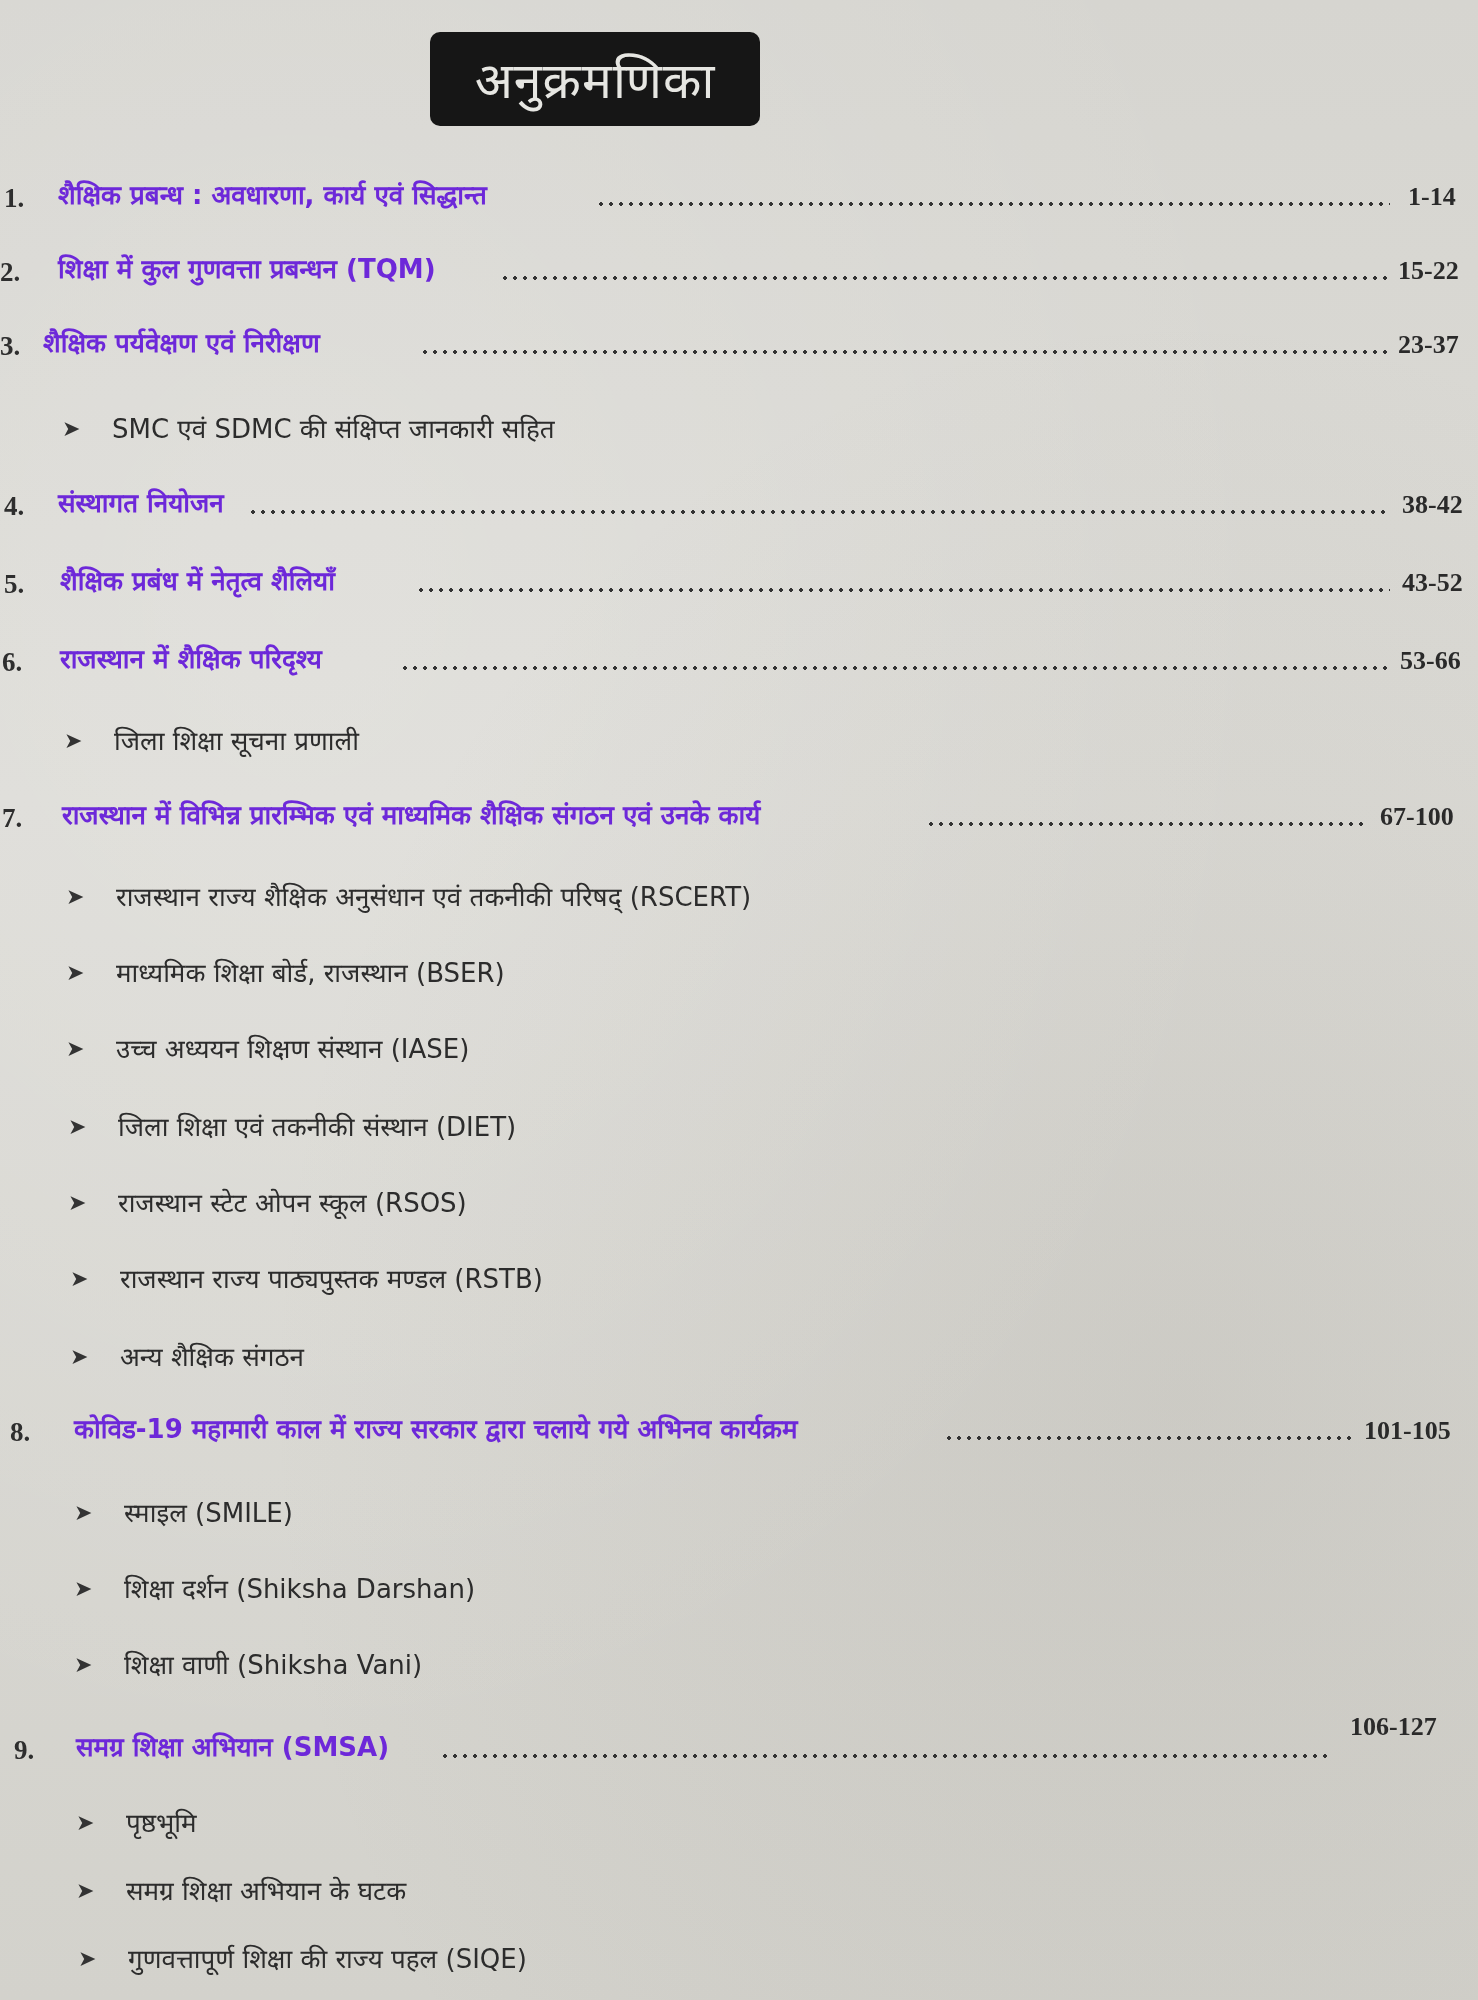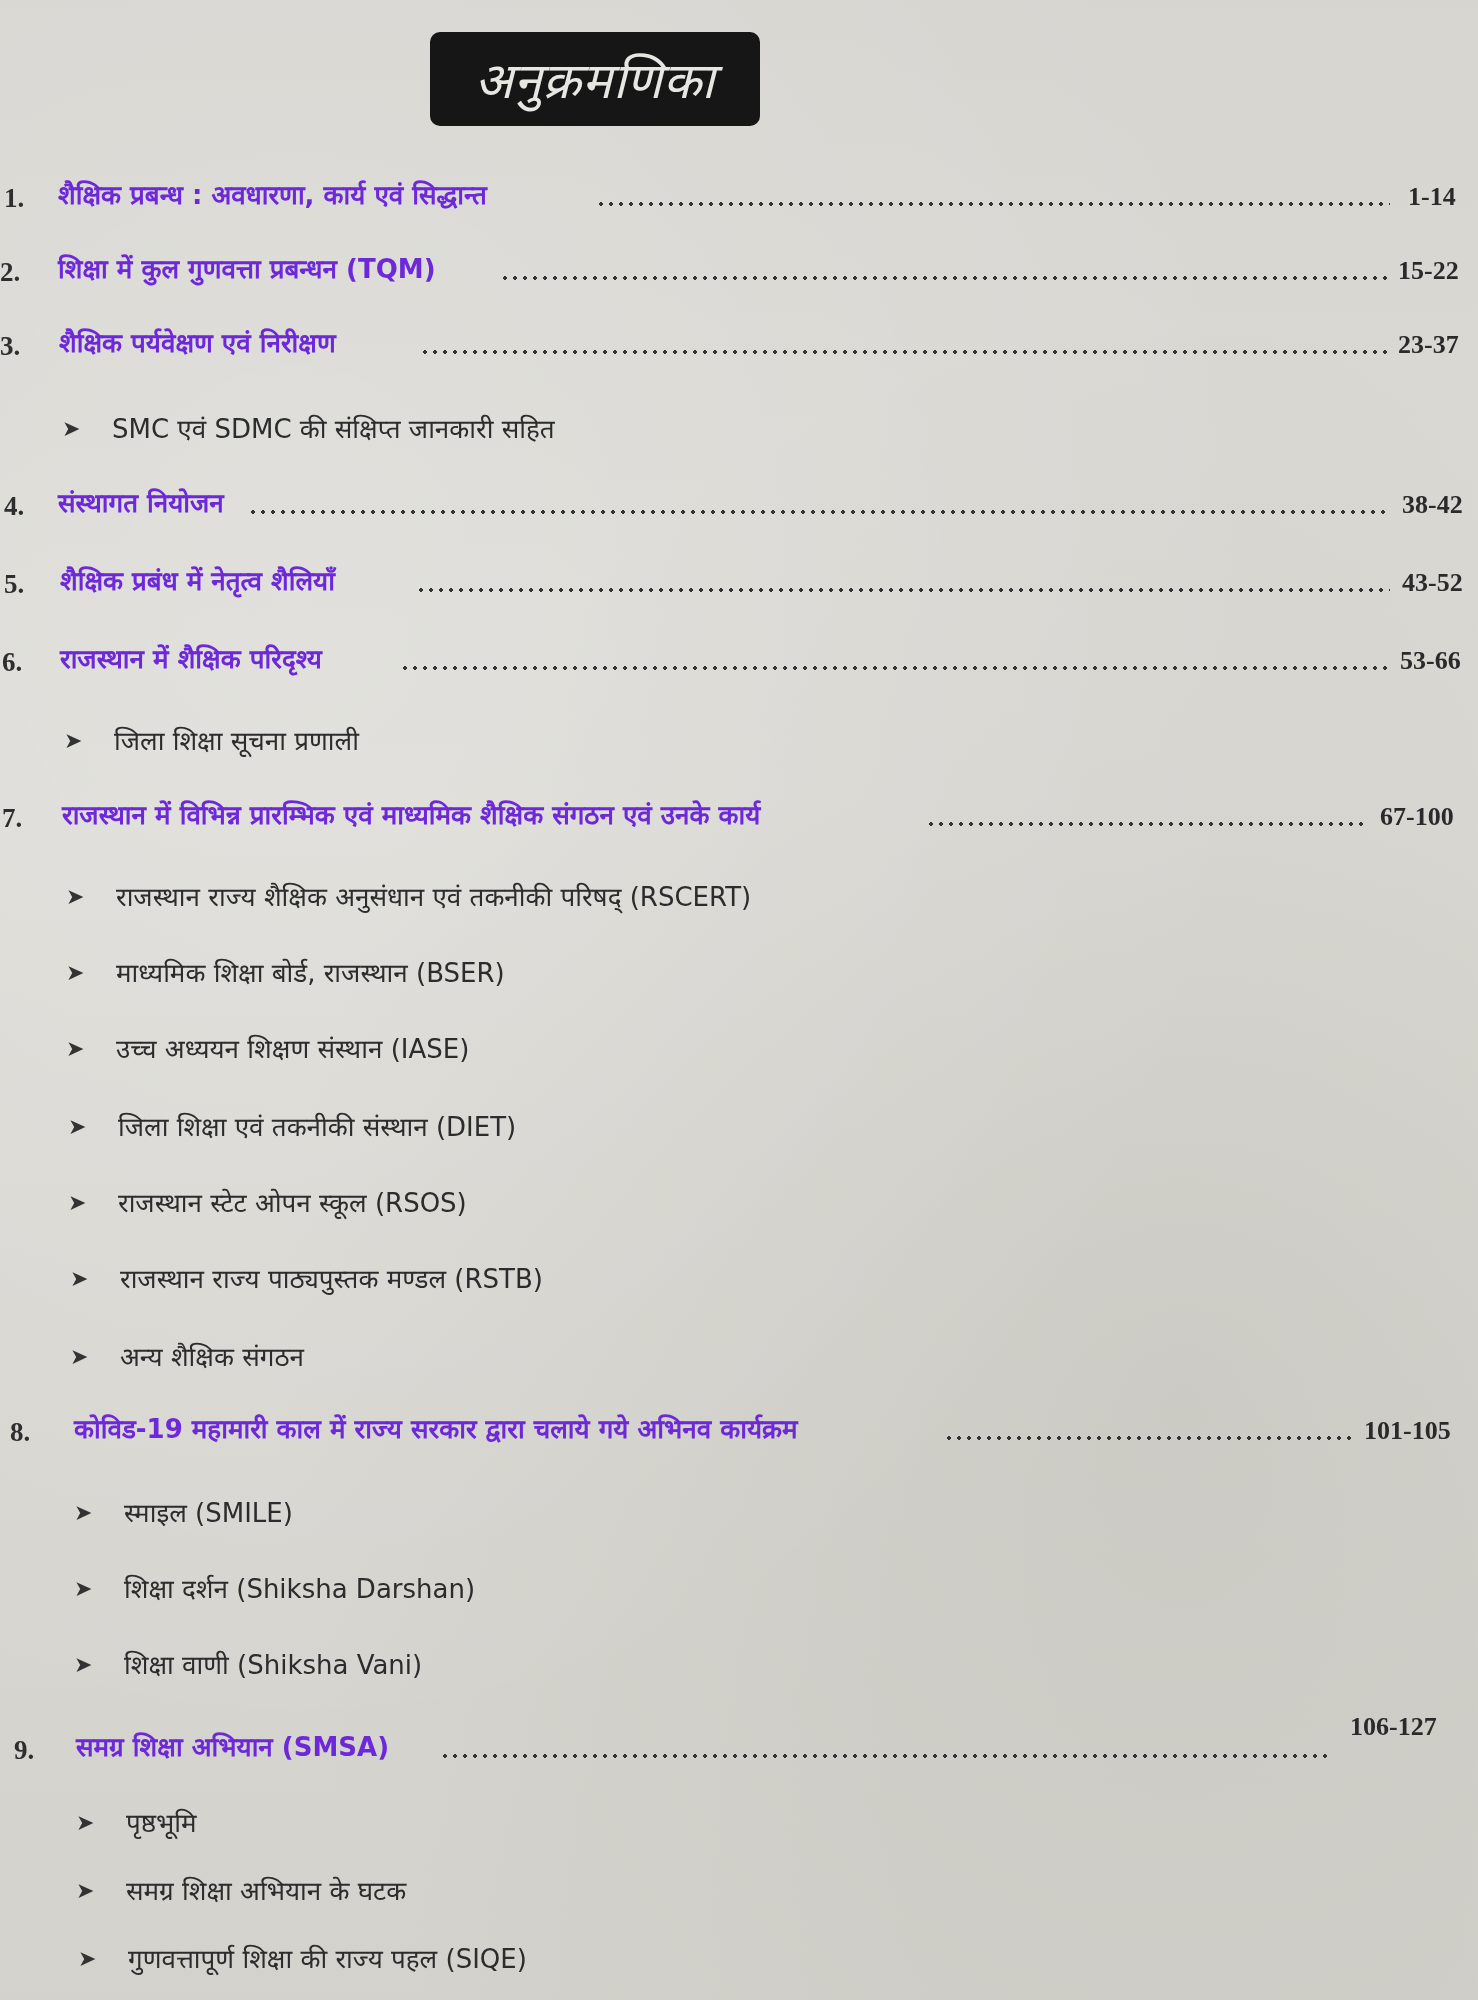--- a/index.html
+++ b/index.html
@@ -25,21 +25,20 @@
       width: 1478px;
       height: 2000px;
     }
     .title-wrap {
       position: absolute;
       top: 32px;
       left: 0;
       width: 1182px;
       display: flex;
       justify-content: center;
-      font-style: italic;
     }
     .title-box {
       background: #161616;
       color: #e6e6e2;
       border-radius: 10px;
       padding: 0 30px;
       height: 94px;
       min-width: 270px;
       display: flex;
       align-items: center;
@@ -140,21 +139,21 @@
 
     <div class="chapter" style="top:244px;">
       <span class="chap-num" style="left:0px;">2.</span>
       <span class="chap-title" style="left:58px;">शिक्षा में कुल गुणवत्ता प्रबन्धन (TQM)</span>
       <span class="leader" style="left:500px; width:888px;"></span>
       <span class="pages" style="left:1398px;">15-22</span>
     </div>
 
     <div class="chapter" style="top:318px;">
       <span class="chap-num" style="left:0px;">3.</span>
-      <span class="chap-title" style="left:59px;">शैक्षिक पर्यवेक्षण एवं निरीक्षण</span>
+      <span class="chap-title" style="left:43px;">शैक्षिक पर्यवेक्षण एवं निरीक्षण</span>
       <span class="leader" style="left:420px; width:968px;"></span>
       <span class="pages" style="left:1398px;">23-37</span>
     </div>
     <div class="sub" style="top:406px; left:62px;">
       <span class="bullet">➤</span>
       <span class="sub-text">SMC एवं SDMC की संक्षिप्त जानकारी सहित</span>
     </div>
 
     <div class="chapter" style="top:478px;">
       <span class="chap-num" style="left:4px;">4.</span>

